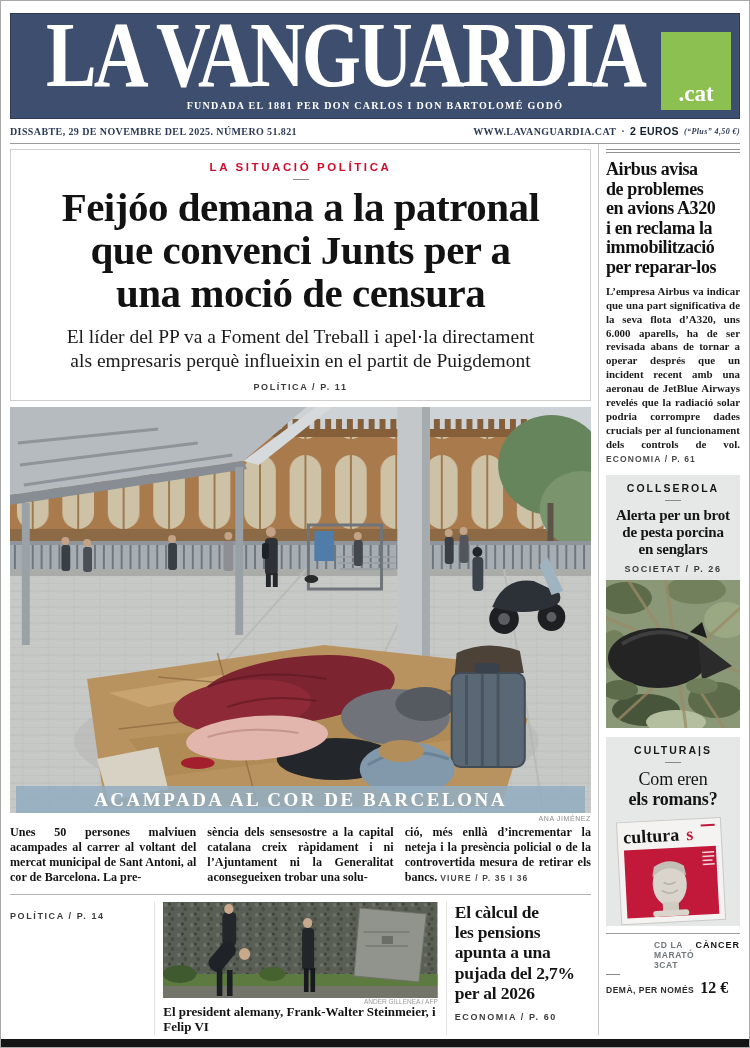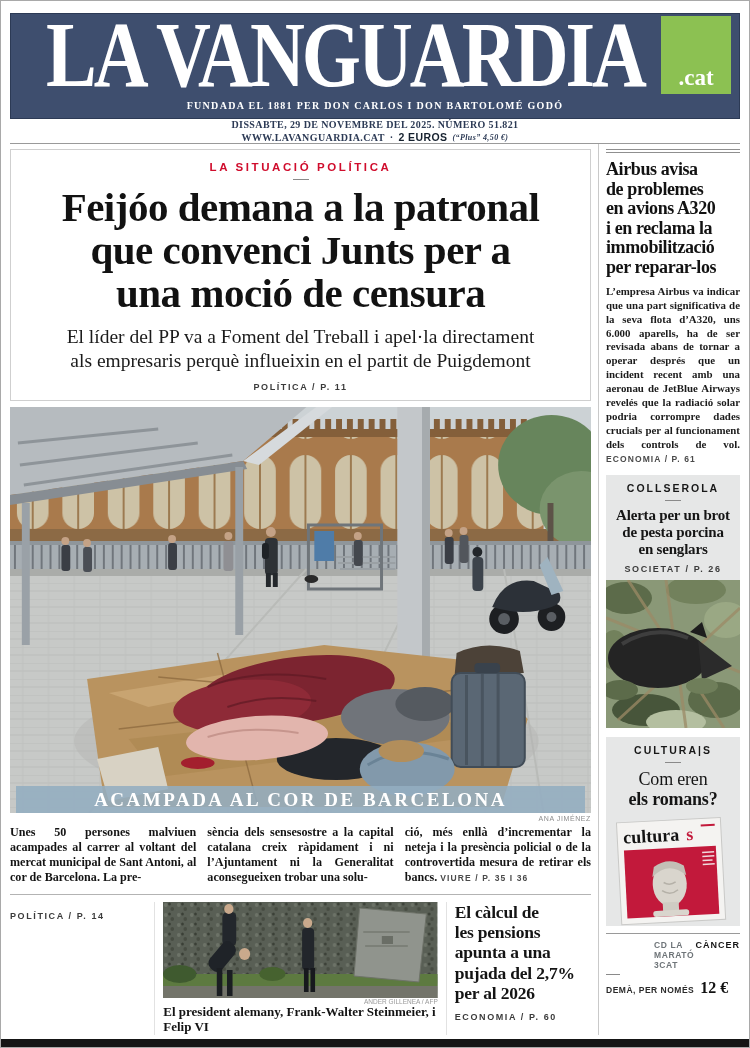--- a/index.html
+++ b/index.html
@@ -7,28 +7,28 @@
   body { font-family:"Liberation Serif", serif; }
   .page { position:relative; width:750px; height:1048px; margin:0 auto; background:#fff;
           border:1px solid #a9a9a9; overflow:hidden; padding:12px 9px 0 9px; }
 
   
   .masthead { position:relative; height:106px; background:#3e4e6e; border:1px solid #2c3a55;
               display:flex; flex-direction:column; align-items:center; justify-content:flex-end; }
   .mast-title { font-weight:bold; color:#fff; font-size:76px; line-height:.92; letter-spacing:-3px;
                 transform:scale(1.0,1.22); transform-origin:center 70%; margin-right:60px; }
   .tagline { color:#fff; font-weight:bold; font-size:10px; letter-spacing:1.3px; margin:6px 0 7px 0; }
-  .cat-box { position:absolute; top:2px; right:8px; width:70px; height:78px; background:#8cc152;
+  .cat-box { position:absolute; top:18px; right:8px; width:70px; height:78px; background:#8cc152;
              display:flex; align-items:flex-end; justify-content:center; }
   .cat-label { color:#fff; font-weight:bold; font-size:23px; line-height:1; margin-bottom:5px; }
 
   
   .dateline { display:flex; justify-content:space-between; align-items:center; height:25px;
               border-bottom:1px solid #9a9a9a; color:#2c3a55; font-weight:bold; font-size:10px;
-              letter-spacing:.4px;flex-direction:column; }
+              letter-spacing:.4px; }
   .dl-right { display:flex; align-items:center; gap:5px; }
   .dl-price { font-family:"Liberation Sans",sans-serif; font-size:10.5px; color:#15202e; }
   .dl-note  { font-style:italic; font-weight:bold; font-size:8px; color:#2c3a55; }
 
   
   .layout { display:flex; }
   .main-col { width:588px; padding-right:7px; }
   .sidebar  { width:142px; border-left:1px solid #c9c9c9; padding-left:7px; }
 
   .line { white-space:nowrap; }

